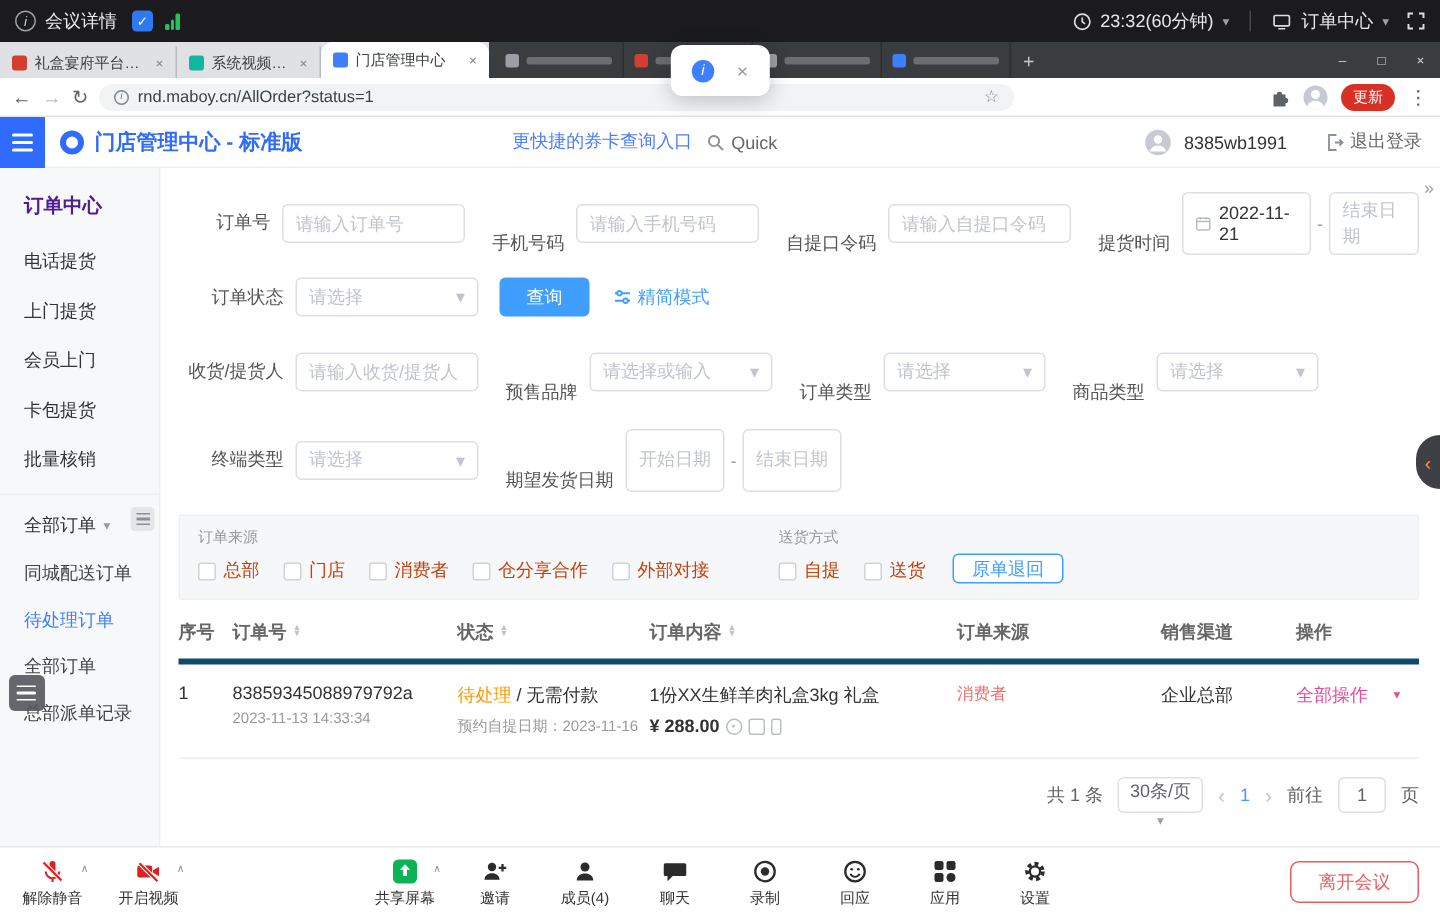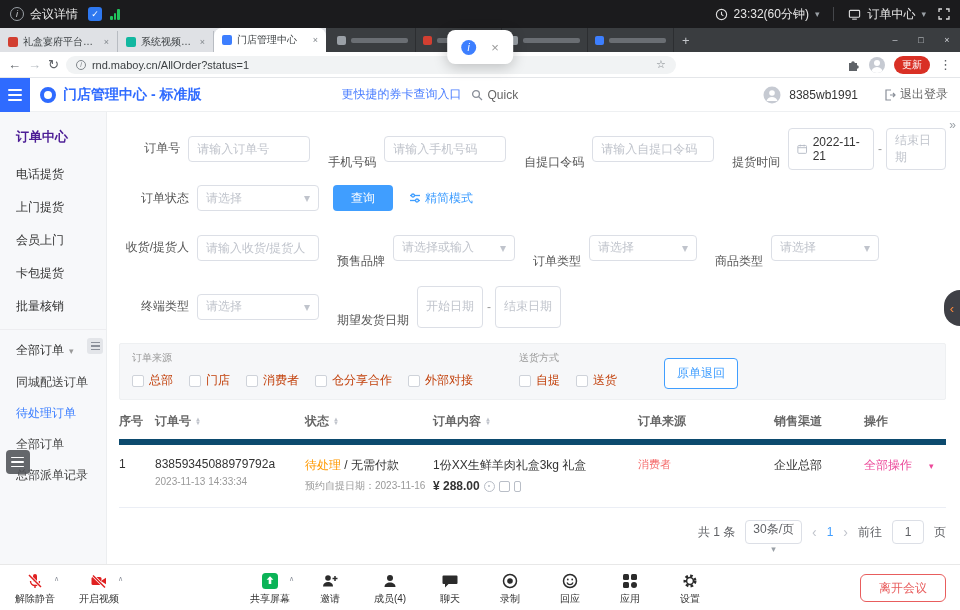--- a/index.html
+++ b/index.html
@@ -83,24 +83,24 @@
   .btn-primary { height:26px; padding:0 18px; background:#409eff; color:#fff; border:none; border-radius:4px; font-size:12px; margin-left:14px; font-family:inherit; }
   .simple-link { display:flex; align-items:center; gap:4px; color:#409eff; margin-left:16px; }
   .rsep { color:#999; margin:0 4px; }
   
   .panel { background:#f6f7f9; border:1px solid #eef0f2; border-radius:2px; padding:7px 12px 10px; display:flex; align-items:flex-end; }
   .pgroup .pg-label { font-size:10px; color:#999; margin-bottom:7px; }
   .pg-row { display:flex; align-items:center; gap:16px; color:#c2410c; }
   .cbw { display:flex; align-items:center; gap:5px; }
   .cb { width:12px; height:12px; border:1px solid #cfd3da; background:#fff; border-radius:2px; }
   .pgroup.second { margin-left:46px; }
-  .btn-outline { height:31px; padding:0 12px; border:1px solid #409eff; color:#409eff; background:#fff; border-radius:4px; font-size:12px; margin-left:47px; font-family:inherit; }
+  .btn-outline { height:20px; padding:0 12px; border:1px solid #409eff; color:#409eff; background:#fff; border-radius:4px; font-size:12px; margin-left:18px; font-family:inherit; }
   
   .thead, .trow { display:grid; grid-template-columns:36px 150px 128px 205px 136px 90px 1fr; align-items:start; }
-  .thead { padding:11px 0 9px; border-bottom:6px solid #0c4a6e; color:#666; font-weight:bold; margin-top:2px; }
+  .thead { padding:11px 0 9px; border-bottom:4px solid #0c4a6e; color:#666; font-weight:bold; margin-top:2px; }
   .th { display:flex; align-items:center; gap:4px; }
   .sort { display:inline-flex; flex-direction:column; line-height:0.55; }
   .sort span { font-size:6px; color:#c0c4cc; }
   .trow { padding:12px 0 14px; border-bottom:1px solid #ebeef5; color:#333; }
   .sub { color:#999; font-size:10px; margin-top:5px; }
   .st-orange { color:#ff9900; }
   .price-line { display:flex; align-items:center; gap:4px; margin-top:5px; font-weight:bold; }
   .mini-ic { width:11px; height:11px; border:1px solid #b9bec7; display:inline-block; }
   .mini-ic.round { border-radius:50%; position:relative; }
   .mini-ic.round:after { content:""; position:absolute; left:3.5px; top:3.5px; width:2px; height:2px; background:#b9bec7; border-radius:50%; }

